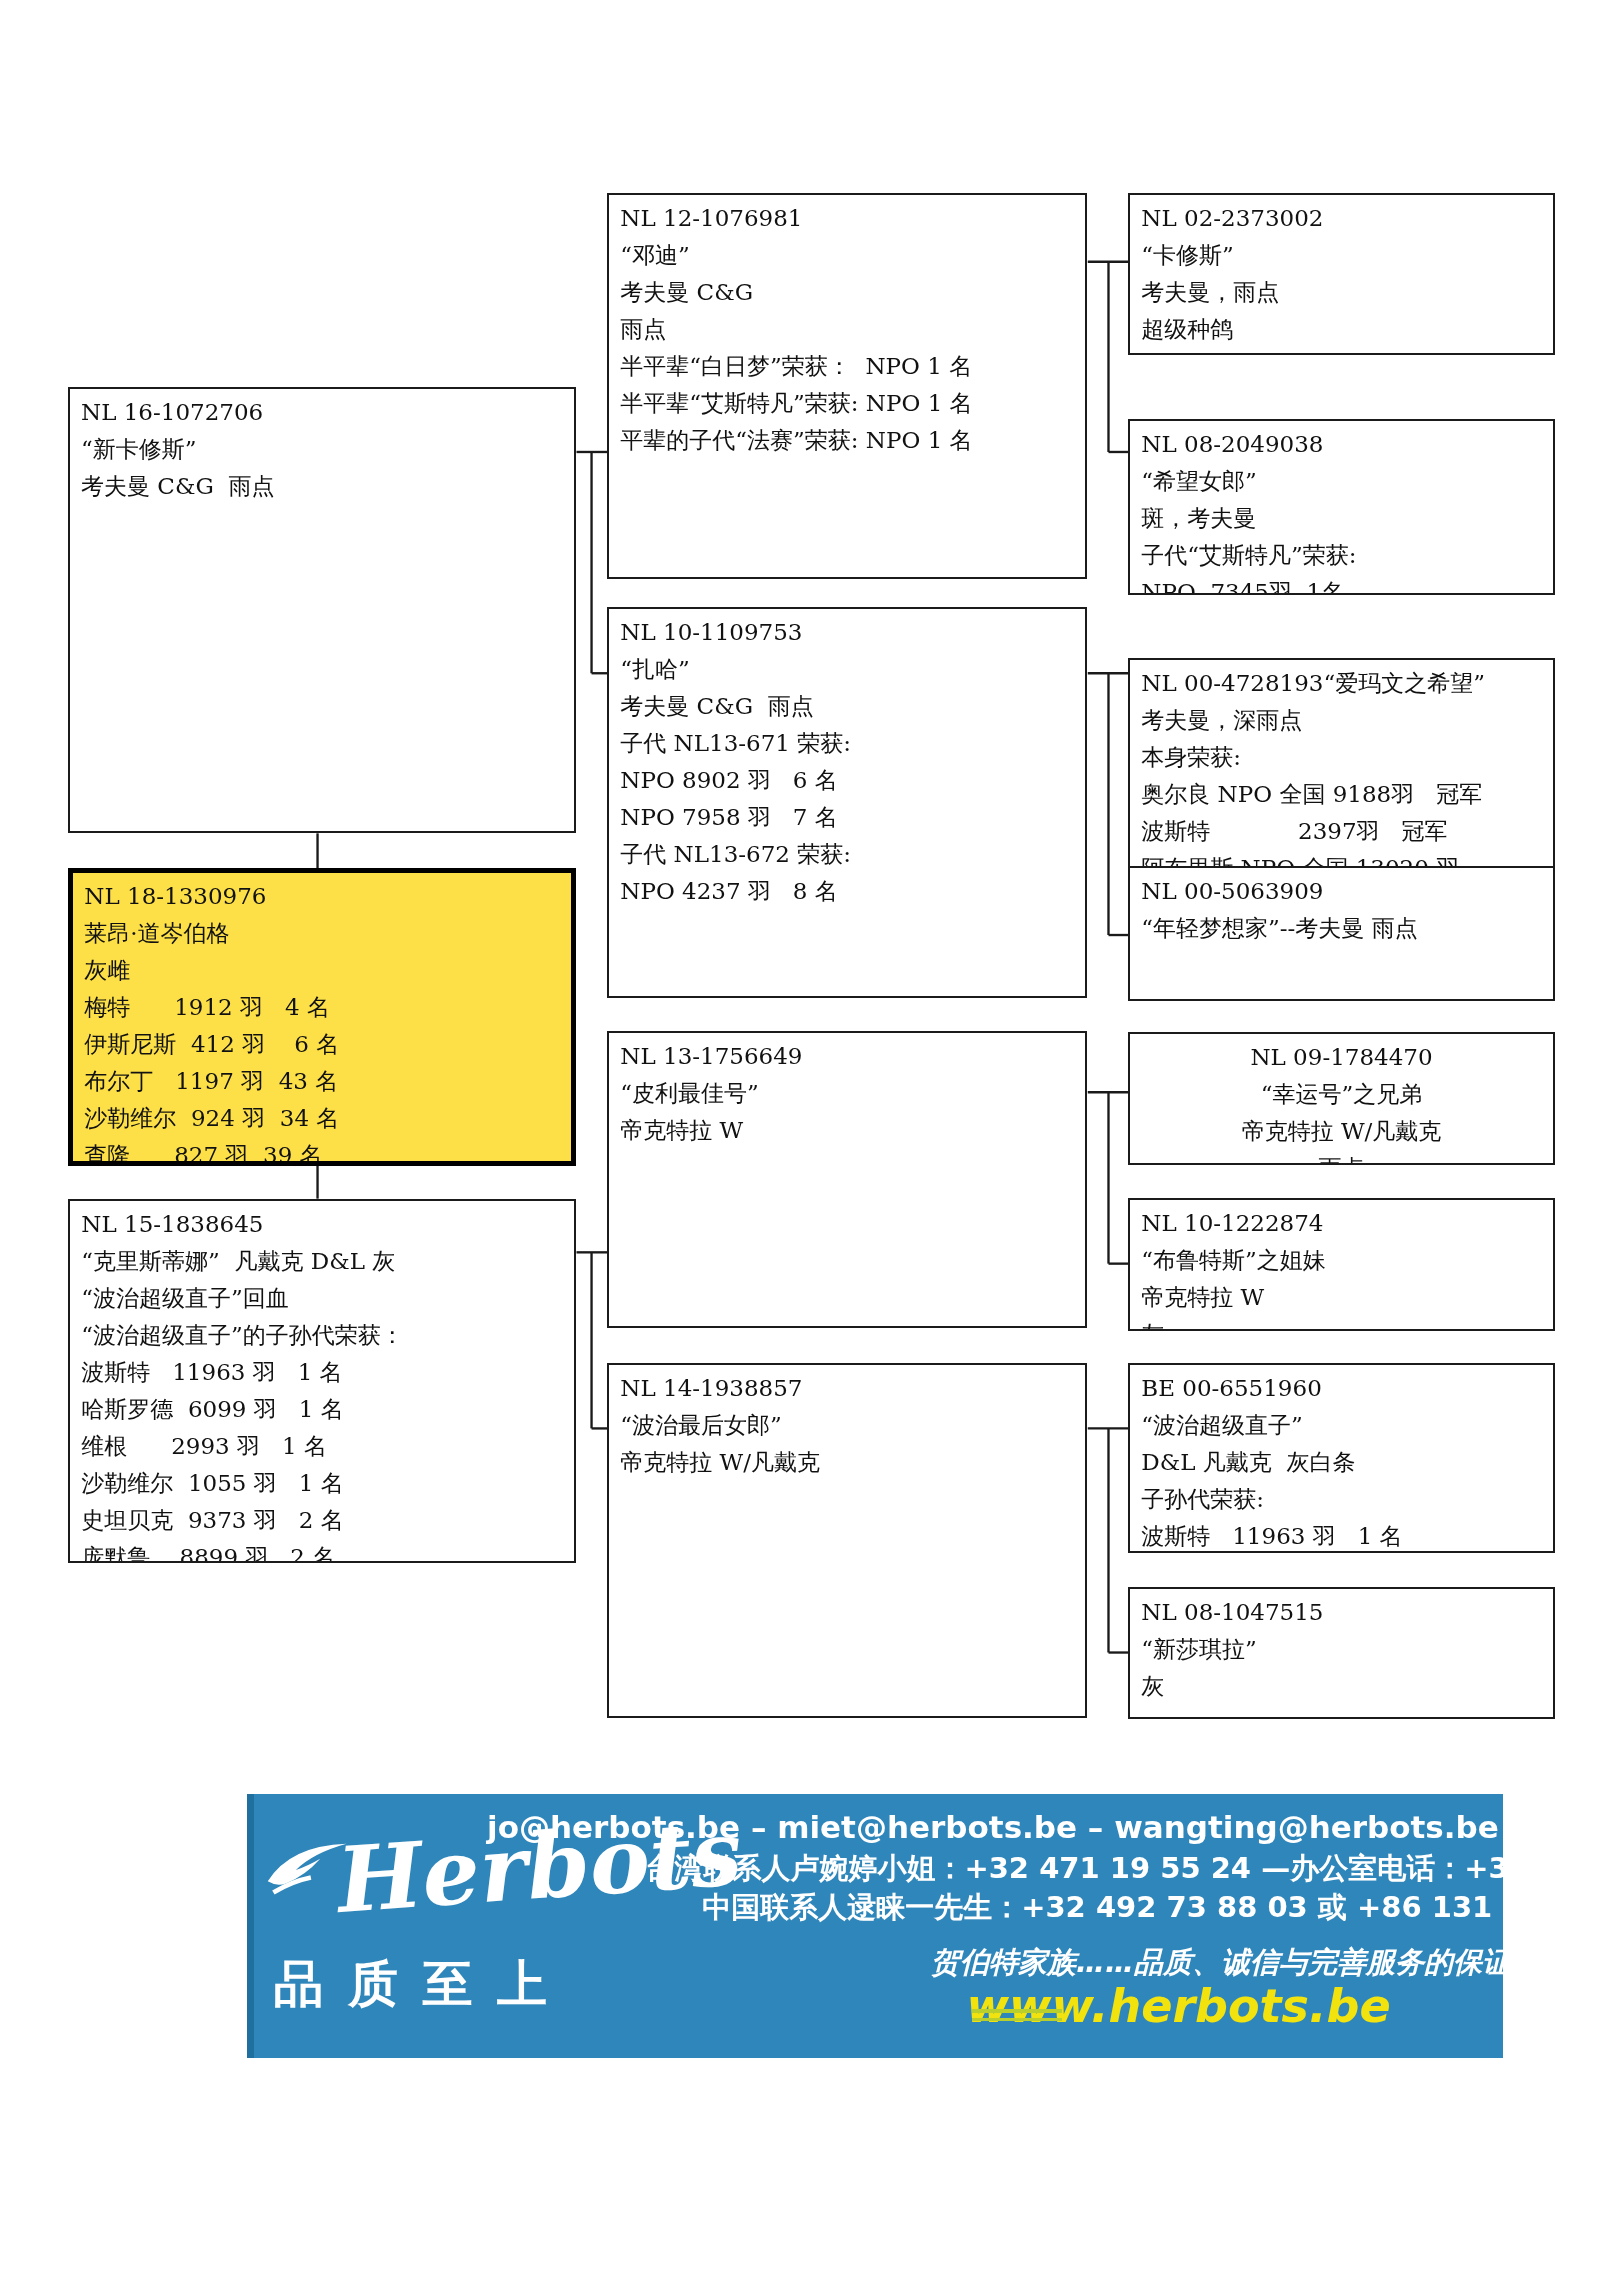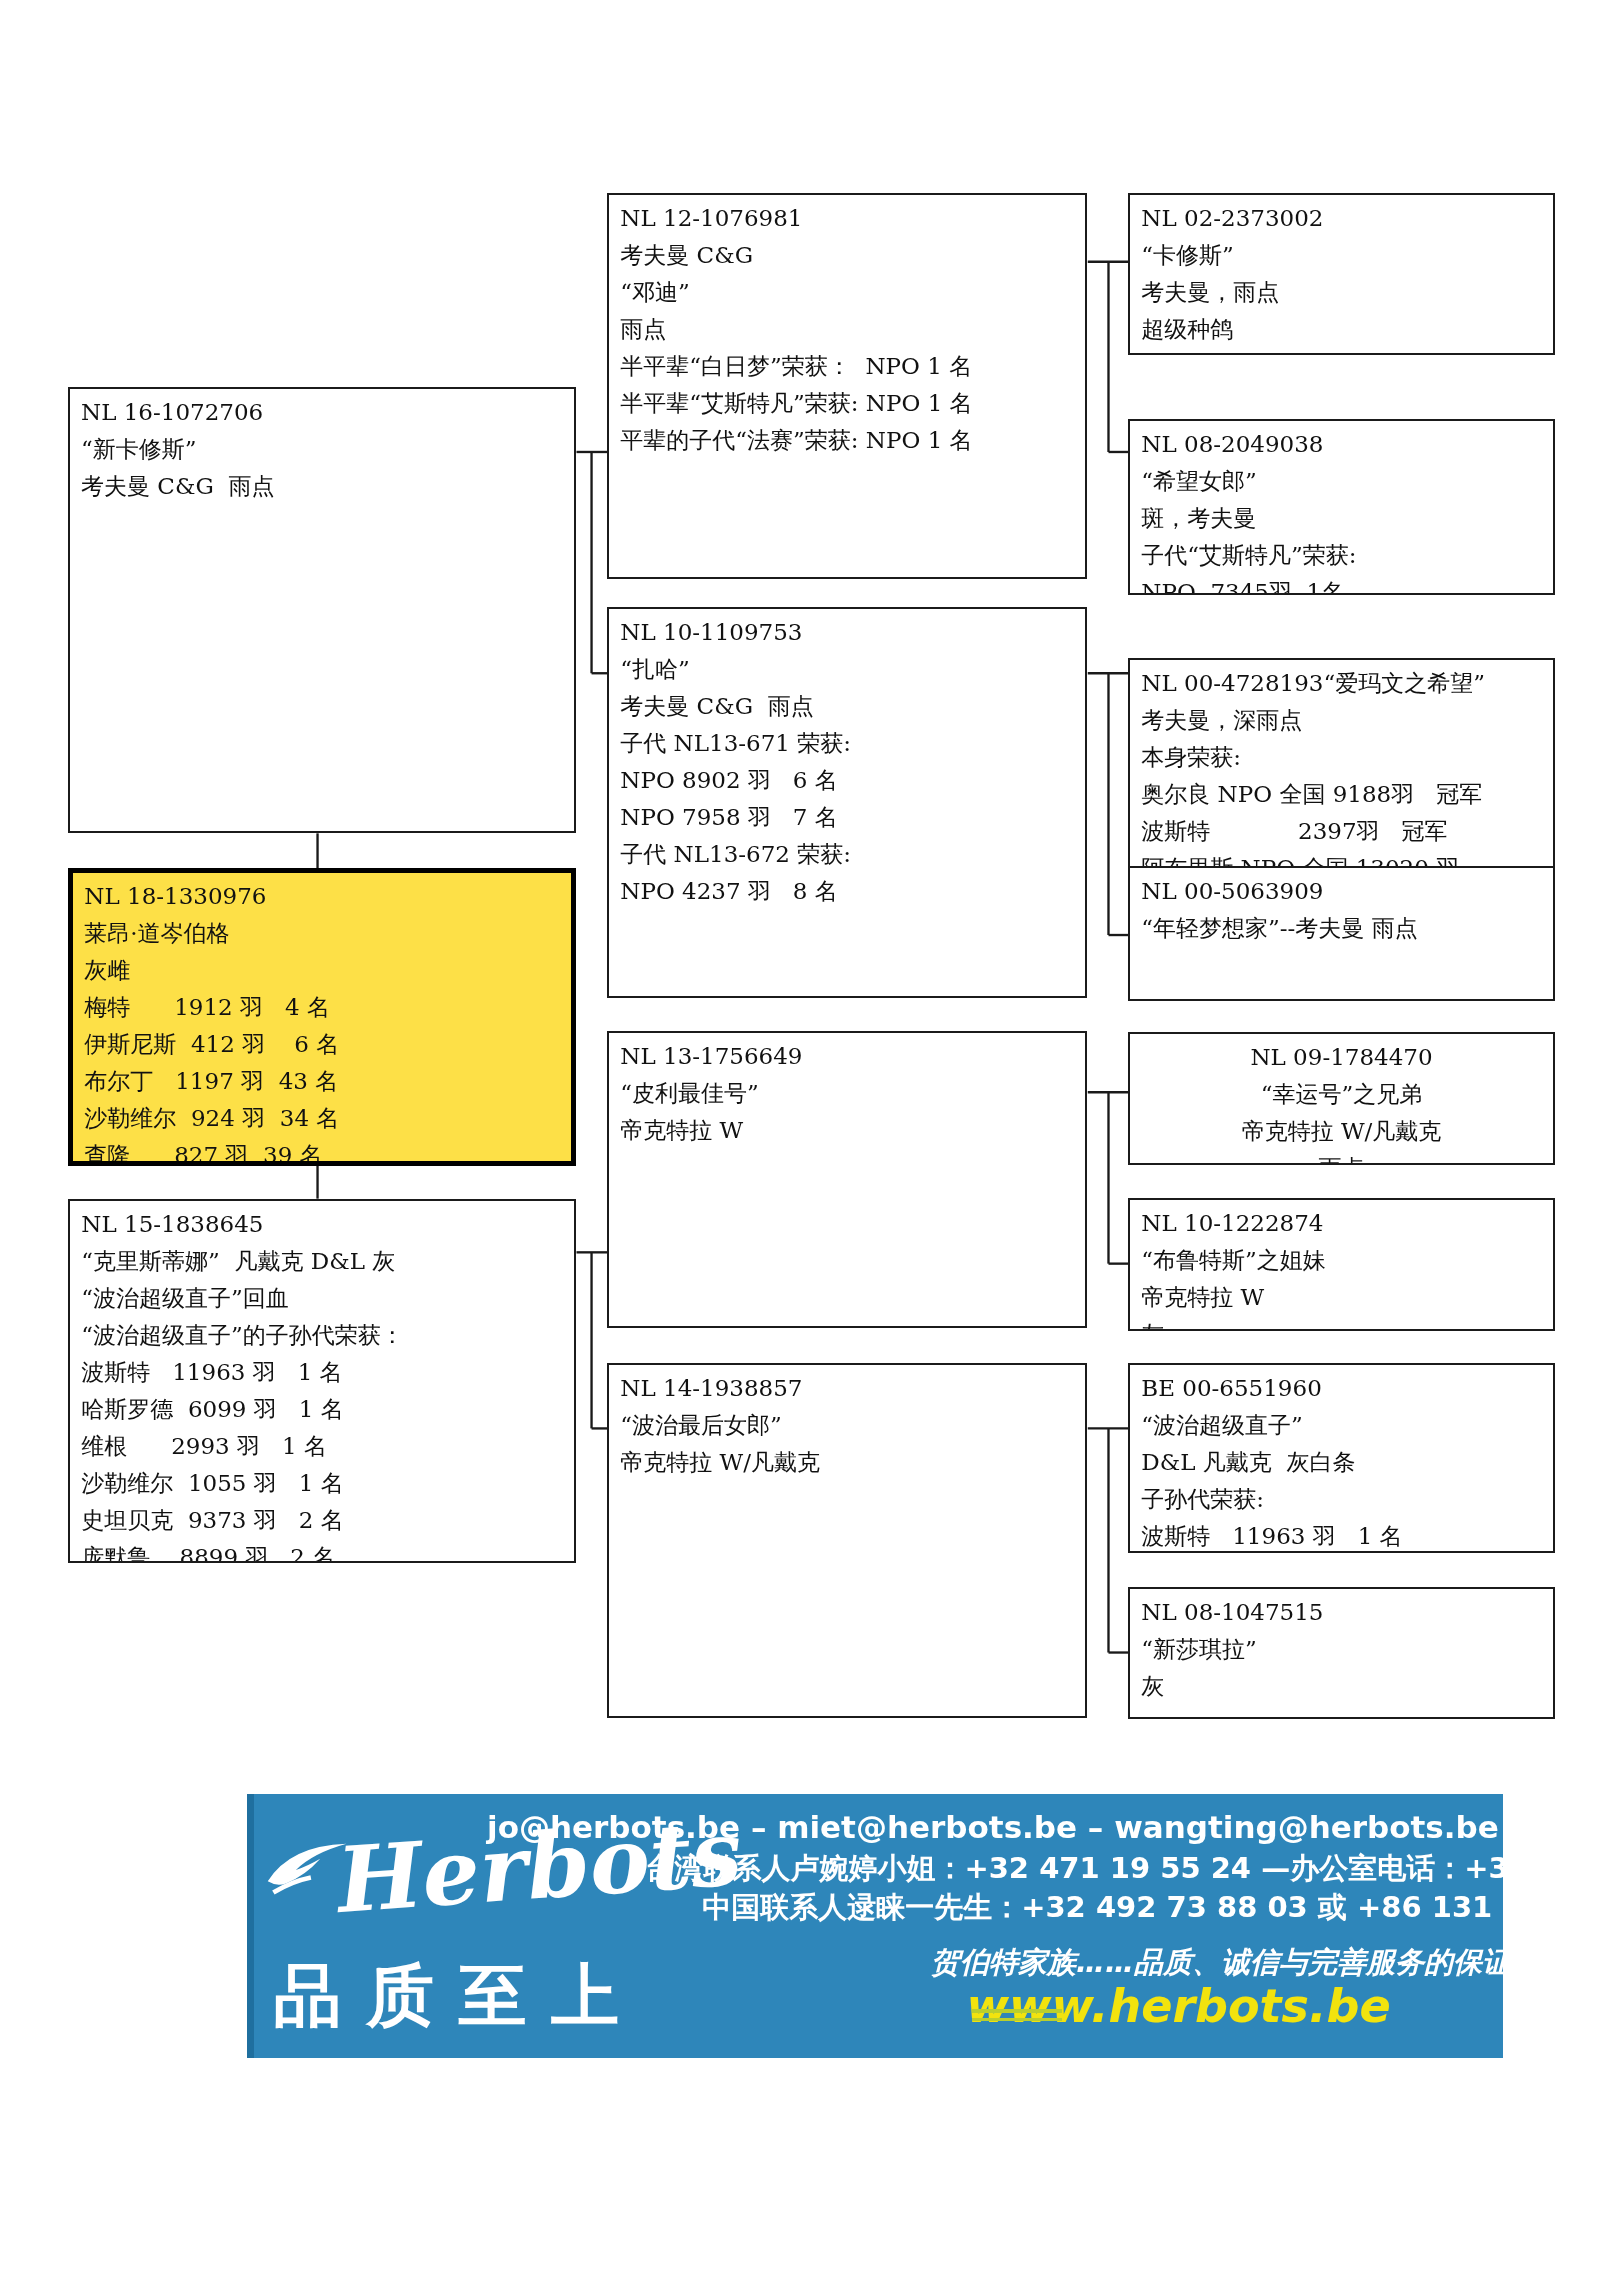--- a/index.html
+++ b/index.html
@@ -15,21 +15,21 @@
   
   .banner{position:absolute;left:247px;top:1794px;width:1256px;height:264px;
           background:#2e86ba;overflow:hidden;}
   .banner .edge{position:absolute;left:0;top:0;width:6.6px;height:100%;background:#1f6f9f;}
   .logo-wrap{position:absolute;left:17px;top:7.5px;width:405px;height:245px;color:#fff;}
   .feather{position:absolute;left:0px;top:36px;}
   .logo-text{position:absolute;left:73px;top:17px;font-family:"DejaVu Serif",serif;
              font-style:italic;font-weight:bold;font-size:90px;line-height:94px;
              color:#ffffff;transform:rotate(-4deg);}
   .slogan{position:absolute;left:9.4px;top:149px;font-family:"DejaVu Sans",sans-serif;
-          font-weight:bold;font-size:68px;letter-spacing:24.5px;color:#ffffff;}
+          font-weight:bold;font-size:50px;letter-spacing:24.5px;color:#ffffff;}
   .contact{position:absolute;left:414px;top:0;width:842px;height:100%;
            font-family:"DejaVu Sans",sans-serif;color:#fff;}
   .c-row{position:absolute;white-space:nowrap;font-weight:bold;}
   .c-emails{left:-179px;top:15px;width:1431px;text-align:right;font-size:31px;}
   .c-tw{left:-179px;top:55px;width:1412px;text-align:center;font-size:29px;}
   .c-cn{left:-179px;top:94px;width:1412px;text-align:center;font-size:29px;}
   .c-tag{left:-28px;top:149px;width:1205px;text-align:center;font-size:29px;
          font-style:italic;font-weight:bold;}
   .c-web{left:94px;top:185px;width:847px;text-align:center;
          font-size:46px;font-style:italic;font-weight:bold;color:#f2e30e;}
@@ -63,21 +63,21 @@
       <line x1="1177" y1="1342" x2="1198" y2="1342" stroke="#1a1a1a" stroke-width="2.5"></line>
       <line x1="1155" y1="1517" x2="1198" y2="1517" stroke="#1a1a1a" stroke-width="2.5"></line>
       <line x1="1177" y1="1517" x2="1177" y2="1755" stroke="#1a1a1a" stroke-width="2.5"></line>
       <line x1="1177" y1="1755" x2="1198" y2="1755" stroke="#1a1a1a" stroke-width="2.5"></line>
     </svg>
 
   <div id="boxes">
       <div class="box" style="left: 68px; top: 387px; width: 508px; height: 446px; padding-left: 11px;"><div class="bline">NL 16-1072706</div><div class="bline">“新卡修斯”</div><div class="bline">考夫曼 C&amp;G  雨点</div></div>
       <div class="box subject" style="left: 68px; top: 868px; width: 508px; height: 298px;"><div class="bline">NL 18-1330976</div><div class="bline">莱昂·道岑伯格</div><div class="bline">灰雌</div><div class="bline">梅特      1912 羽   4 名</div><div class="bline">伊斯尼斯  412 羽    6 名</div><div class="bline">布尔丁   1197 羽  43 名</div><div class="bline">沙勒维尔  924 羽  34 名</div><div class="bline">查隆      827 羽  39 名</div></div>
       <div class="box" style="left: 68px; top: 1199px; width: 508px; height: 364px;"><div class="bline">NL 15-1838645</div><div class="bline">“克里斯蒂娜”  凡戴克 D&amp;L 灰</div><div class="bline">“波治超级直子”回血</div><div class="bline">“波治超级直子”的子孙代荣获：</div><div class="bline">波斯特   11963 羽   1 名</div><div class="bline">哈斯罗德  6099 羽   1 名</div><div class="bline">维根      2993 羽   1 名</div><div class="bline">沙勒维尔  1055 羽   1 名</div><div class="bline">史坦贝克  9373 羽   2 名</div><div class="bline">庞默鲁    8899 羽   2 名</div></div>
-      <div class="box" style="left: 607px; top: 193px; width: 480px; height: 386px;"><div class="bline">NL 12-1076981</div><div class="bline">考夫曼 C&amp;G</div><div class="bline">“邓迪”</div><div class="bline">雨点</div><div class="bline">半平辈“白日梦”荣获：  NPO 1 名</div><div class="bline">半平辈“艾斯特凡”荣获: NPO 1 名</div><div class="bline">平辈的子代“法赛”荣获: NPO 1 名</div></div>
+      <div class="box" style="left: 607px; top: 193px; width: 480px; height: 386px;"><div class="bline">NL 12-1076981</div><div class="bline">“邓迪”</div><div class="bline">考夫曼 C&amp;G</div><div class="bline">雨点</div><div class="bline">半平辈“白日梦”荣获：  NPO 1 名</div><div class="bline">半平辈“艾斯特凡”荣获: NPO 1 名</div><div class="bline">平辈的子代“法赛”荣获: NPO 1 名</div></div>
       <div class="box" style="left: 607px; top: 607px; width: 480px; height: 391px;"><div class="bline">NL 10-1109753</div><div class="bline">“扎哈”</div><div class="bline">考夫曼 C&amp;G  雨点</div><div class="bline">子代 NL13-671 荣获:</div><div class="bline">NPO 8902 羽   6 名</div><div class="bline">NPO 7958 羽   7 名</div><div class="bline">子代 NL13-672 荣获:</div><div class="bline">NPO 4237 羽   8 名</div></div>
       <div class="box" style="left: 607px; top: 1031px; width: 480px; height: 297px;"><div class="bline">NL 13-1756649</div><div class="bline">“皮利最佳号”</div><div class="bline">帝克特拉 W</div></div>
       <div class="box" style="left: 607px; top: 1363px; width: 480px; height: 355px;"><div class="bline">NL 14-1938857</div><div class="bline">“波治最后女郎”</div><div class="bline">帝克特拉 W/凡戴克</div></div>
       <div class="box" style="left: 1128px; top: 193px; width: 427px; height: 162px;"><div class="bline">NL 02-2373002</div><div class="bline">“卡修斯”</div><div class="bline">考夫曼，雨点</div><div class="bline">超级种鸽</div><div class="bline">“白日梦”之父</div></div>
       <div class="box" style="left: 1128px; top: 389px; width: 427px; height: 176px; margin-top: 30px;"><div class="bline">NL 08-2049038</div><div class="bline">“希望女郎”</div><div class="bline">斑，考夫曼</div><div class="bline">子代“艾斯特凡”荣获:</div><div class="bline">NPO  7345羽  1名</div></div>
       <div class="box" style="left: 1128px; top: 610px; width: 427px; height: 224px; margin-top: 48px;"><div class="bline">NL 00-4728193“爱玛文之希望”</div><div class="bline">考夫曼，深雨点</div><div class="bline">本身荣获:</div><div class="bline">奥尔良 NPO 全国 9188羽   冠军</div><div class="bline">波斯特            2397羽   冠军</div><div class="bline">阿布里斯 NPO 全国 13020 羽</div></div>
       <div class="box" style="left: 1128px; top: 866px; width: 427px; height: 135px;"><div class="bline">NL 00-5063909</div><div class="bline">“年轻梦想家”--考夫曼 雨点</div></div>
       <div class="box" style="left: 1128px; top: 1032px; width: 427px; height: 133px; text-align: center;"><div class="bline">NL 09-1784470</div><div class="bline">“幸运号”之兄弟</div><div class="bline">帝克特拉 W/凡戴克</div><div class="bline">雨点</div></div>
       <div class="box" style="left: 1128px; top: 1198px; width: 427px; height: 133px;"><div class="bline">NL 10-1222874</div><div class="bline">“布鲁特斯”之姐妹</div><div class="bline">帝克特拉 W</div><div class="bline">灰</div></div>
       <div class="box" style="left: 1128px; top: 1363px; width: 427px; height: 190px;"><div class="bline">BE 00-6551960</div><div class="bline">“波治超级直子”</div><div class="bline">D&amp;L 凡戴克  灰白条</div><div class="bline">子孙代荣获:</div><div class="bline">波斯特   11963 羽   1 名</div></div>

